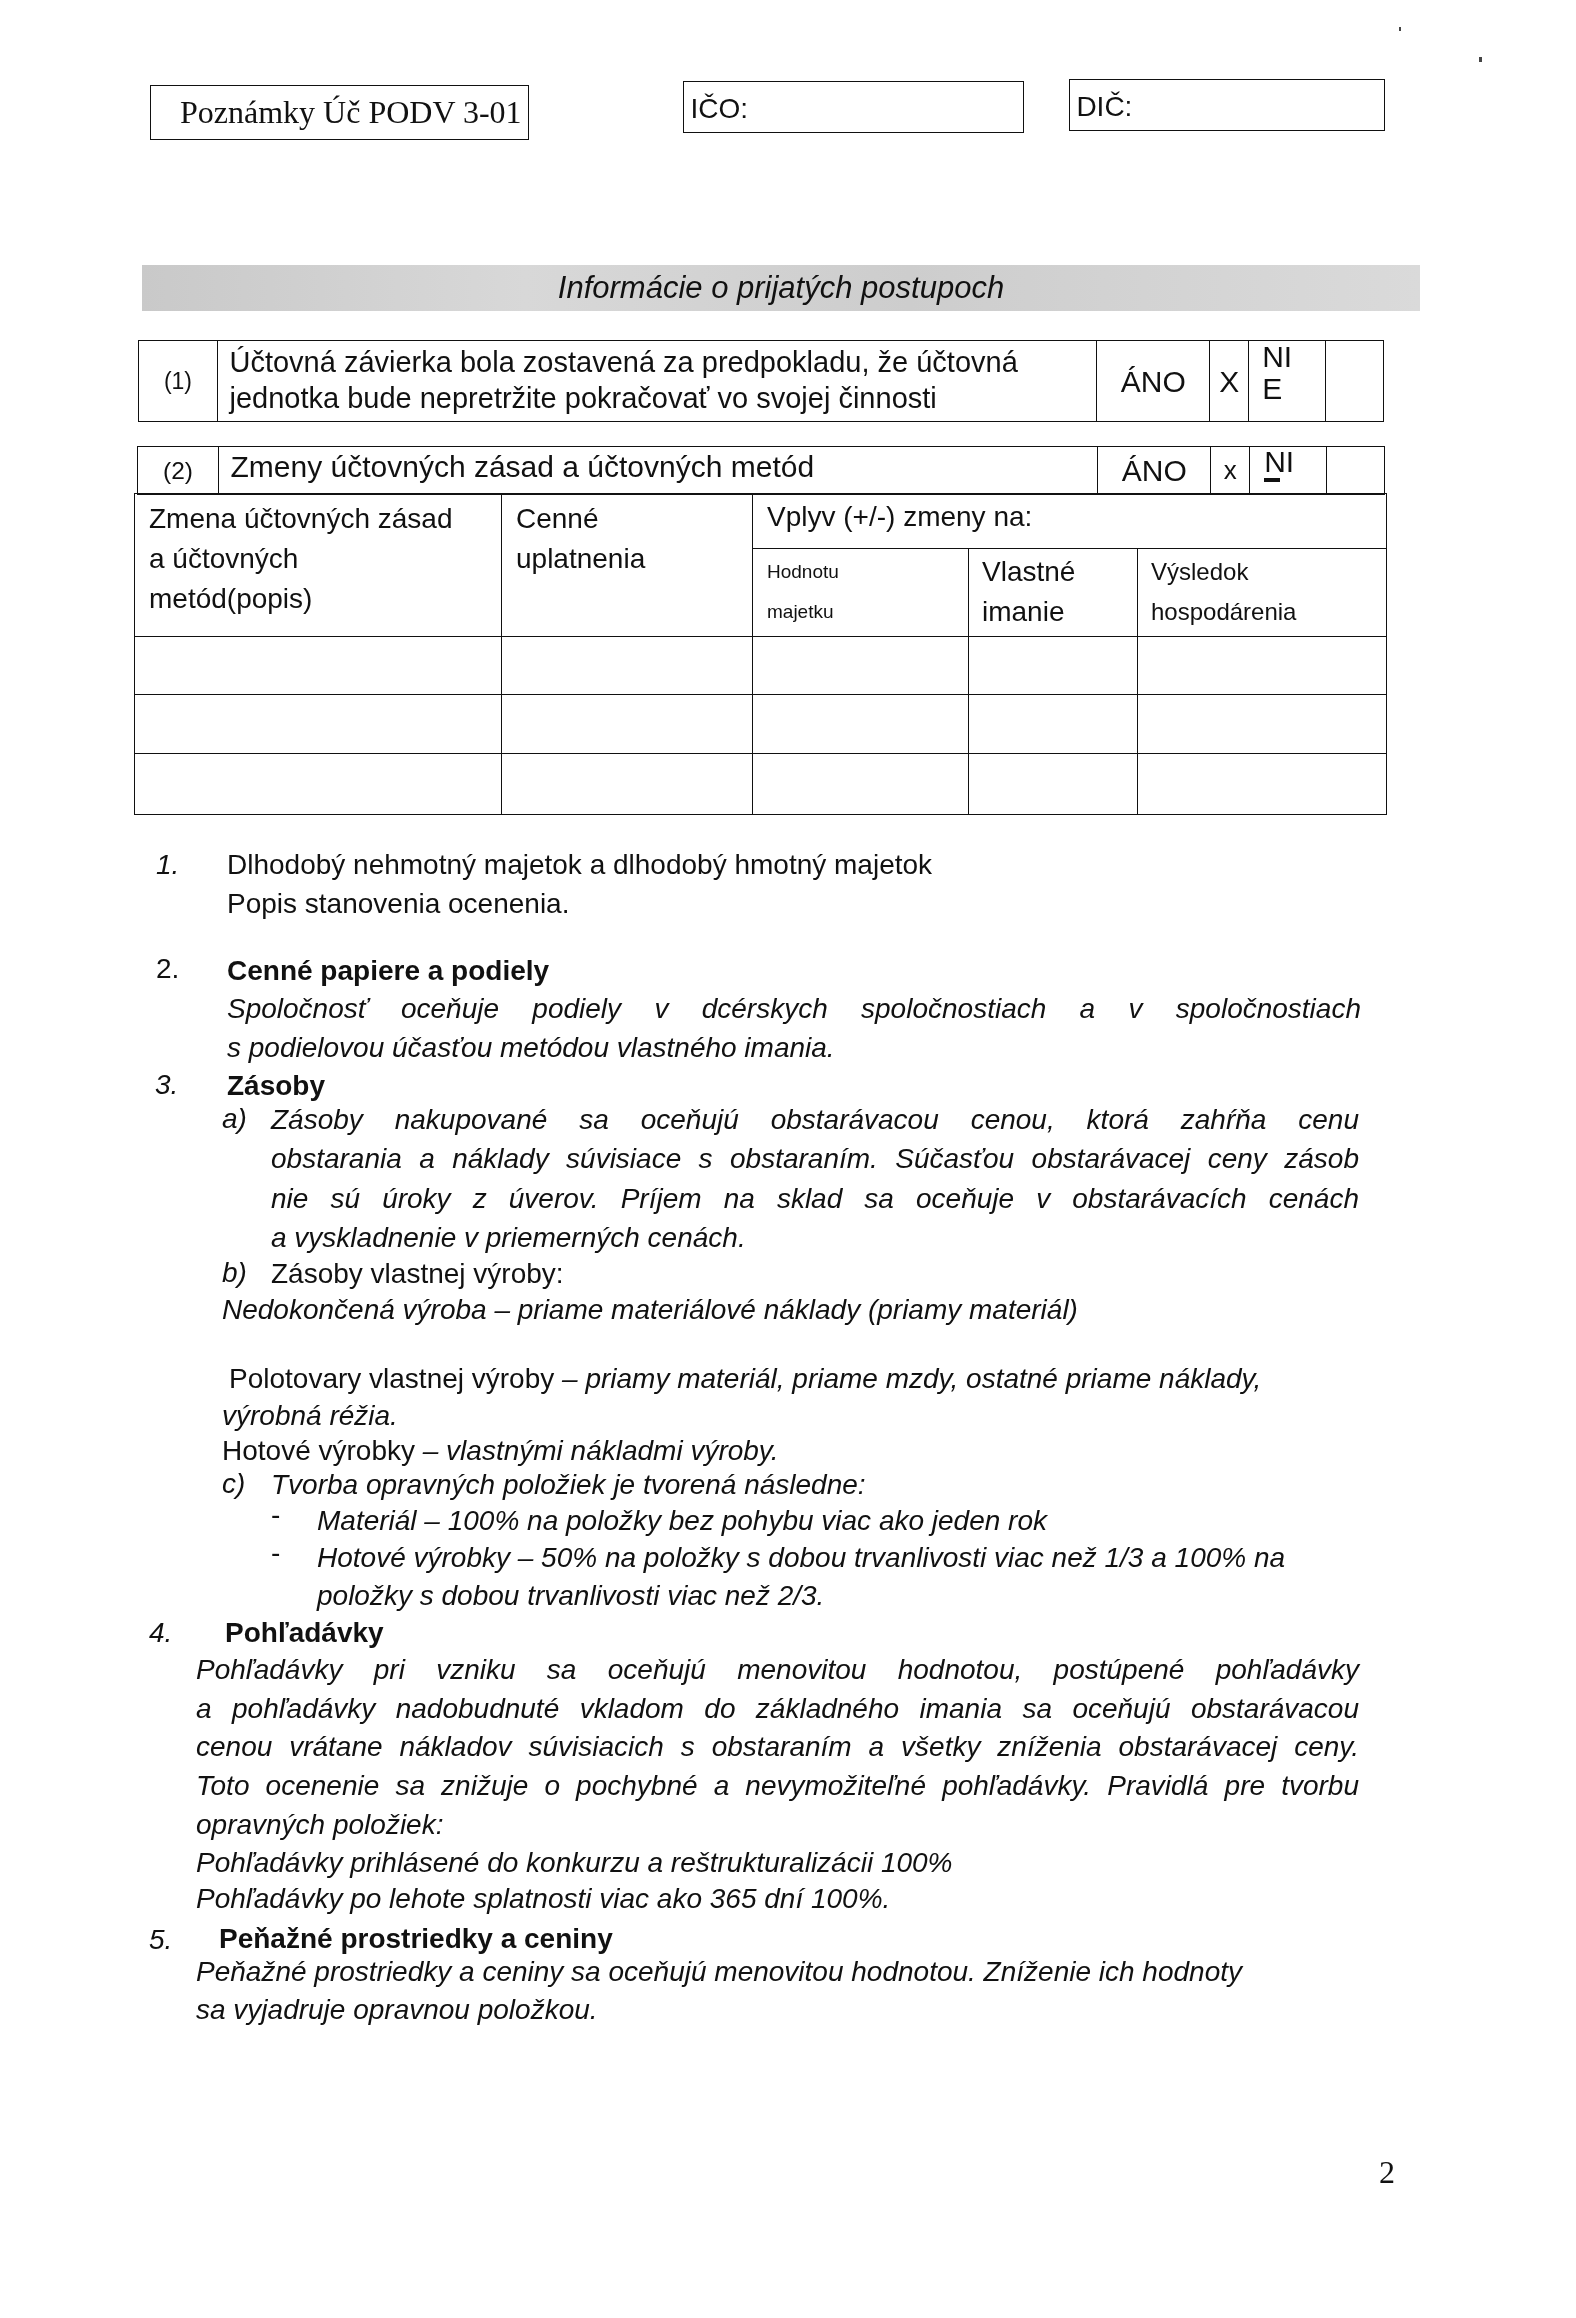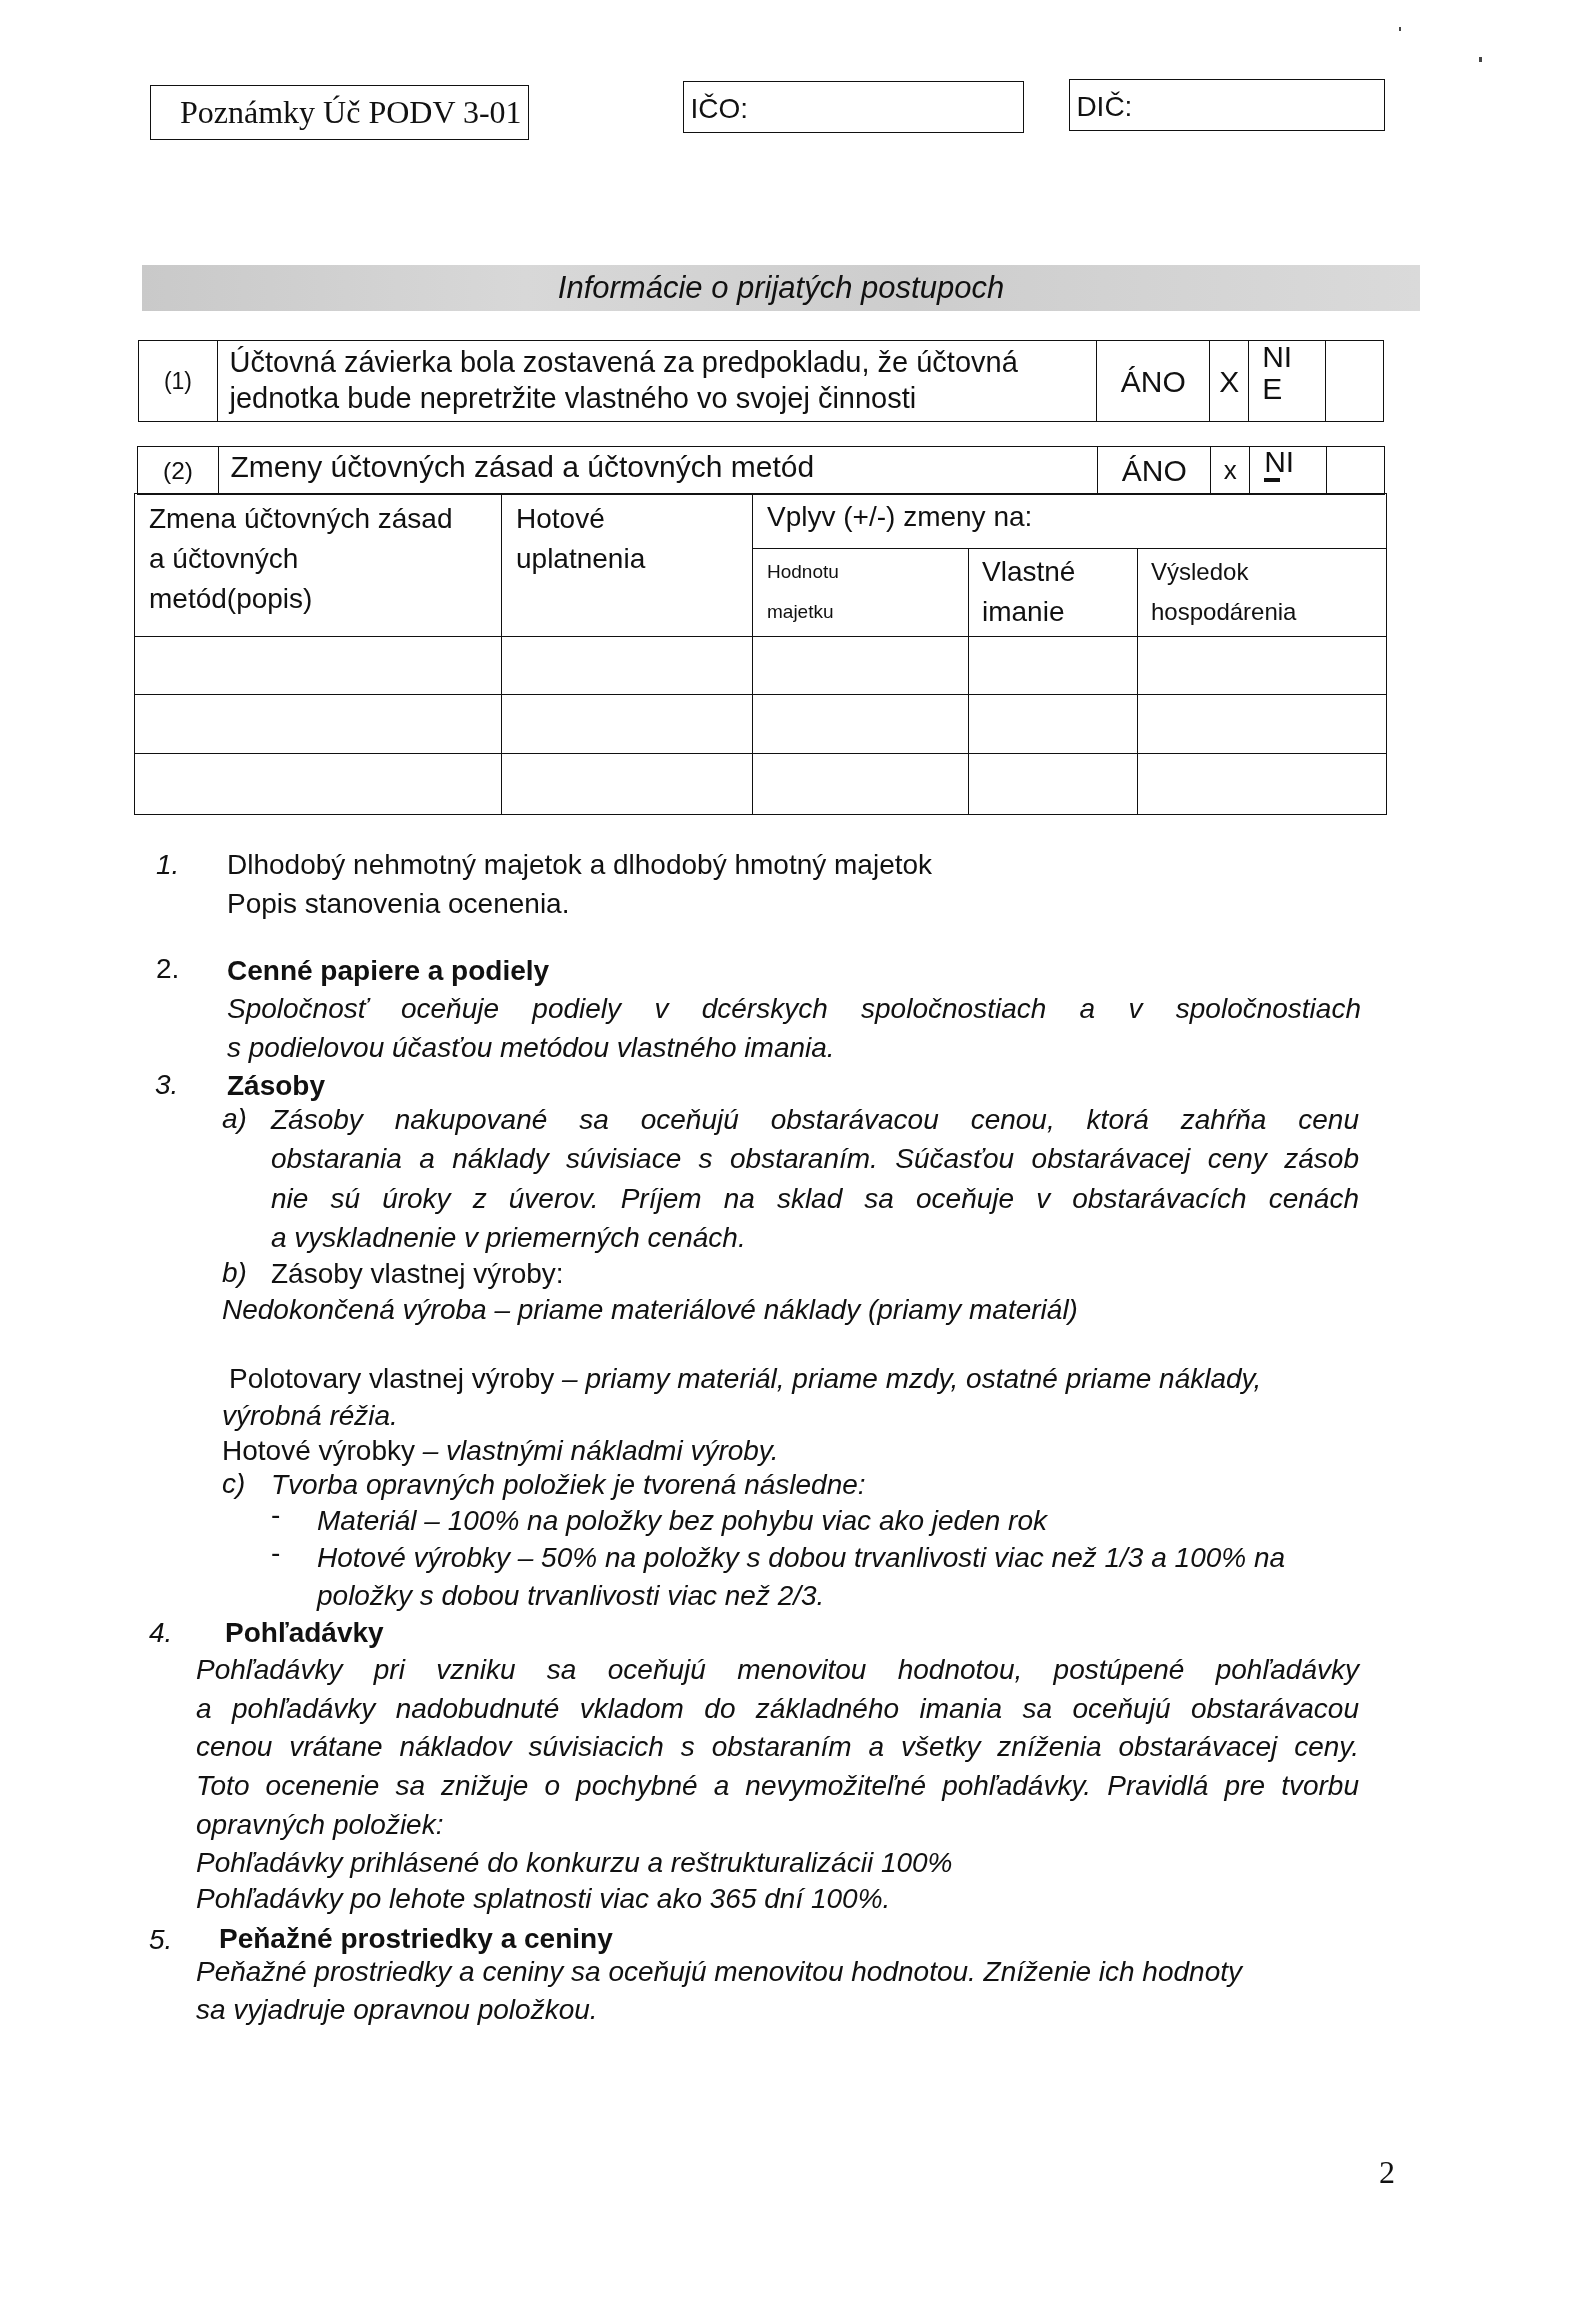--- a/index.html
+++ b/index.html
@@ -46,21 +46,21 @@
 </div>
 
 <table style="left:138px;top:340px;width:1246px;height:82px;">
   <tbody>
       <tr>
     <td class="center t-text" style="width:79px;font-size:23px;">
       <span>(1)</span>
     </td>
     <td class="t-text" style="width:881px;padding:2.6px 0 0 11.6px;font-size:29px;line-height:36px;">
       <div>Účtovná závierka bola zostavená za predpokladu, že účtovná</div>
-      <div>jednotka bude nepretržite vlastného vo svojej činnosti</div>
+      <div>jednotka bude nepretržite pokračovať vo svojej činnosti</div>
     </td>
     <td class="center t-text" style="width:113px;">
       <span>ÁNO</span>
     </td>
     <td class="center t-text" style="width:39px;">
       <span>X</span>
     </td>
     <td class="t-text" style="width:77px;padding:0 0 0 13px;line-height:32px;">
       <div>NI</div>
       <div>E</div>
@@ -98,21 +98,21 @@
 
 <table style="left:134px;top:493px;width:1253px;height:322px;">
   <tbody>
       <tr style="height:55px;">
     <td rowspan="2" class="t-text" style="width:367px;padding:5.2px 0 0 14px;font-size:28px;line-height:40px;">
       <div>Zmena účtovných zásad</div>
       <div>a účtovných</div>
       <div>metód(popis)</div>
     </td>
     <td rowspan="2" class="t-text" style="width:251px;padding:5.2px 0 0 14px;font-size:28px;line-height:40px;">
-      <div>Hotové</div>
+      <div>Cenné</div>
       <div>uplatnenia</div>
     </td>
     <td colspan="3" class="t-text" style="padding:3.9px 0 0 14px;font-size:28px;">
       <span>Vplyv (+/-) zmeny na:</span>
     </td>
   </tr>
   <tr style="height:87px;">
     <td class="t-text" style="width:216px;padding:2.6px 0 0 14px;font-size:19px;line-height:40px;">
       <div>Hodnotu</div>
       <div>majetku</div>

